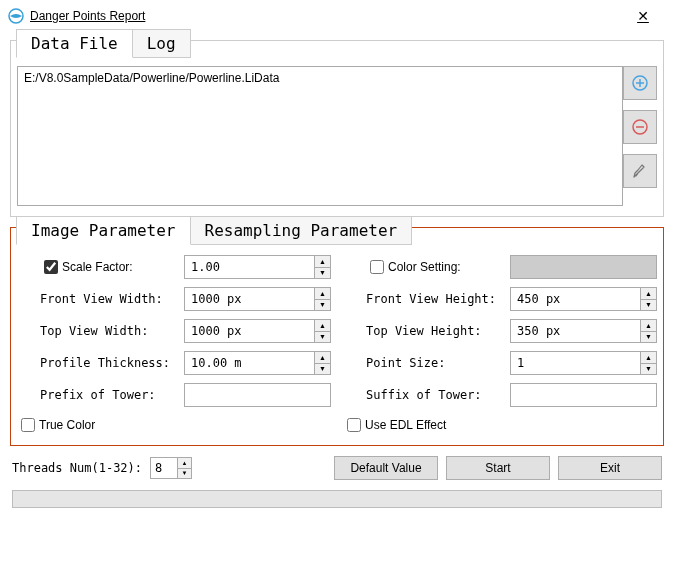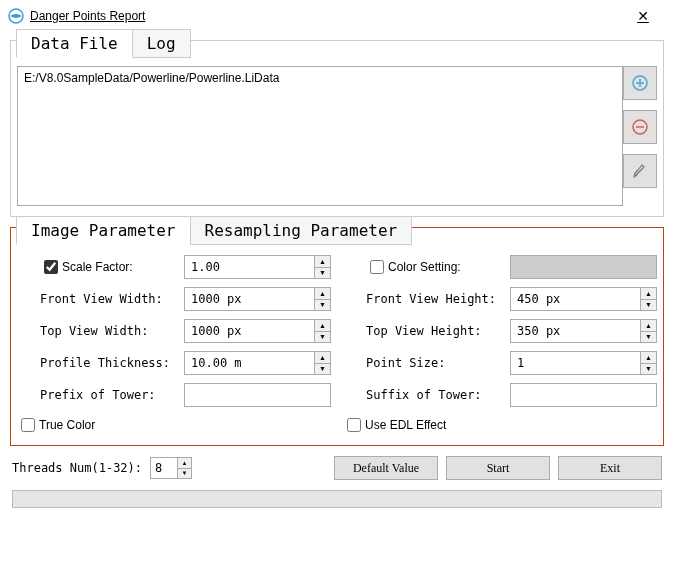--- a/index.html
+++ b/index.html
@@ -36,21 +36,21 @@
 .check-row { display: flex; align-items: center; font-size: 12px; font-family: Consolas, monospace; }
 .check-row input { margin-right: 4px; }
 .footer-row { display: flex; align-items: center; gap: 8px; margin: 10px 2px 0 2px; }
 .footer-label { font-size: 12px; font-family: Consolas, monospace; }
 .threads-spin { position: relative; display: flex; }
 .threads-spin input { width: 28px; height: 22px; border: 1px solid #aaa; font-size: 12px; font-family: Consolas, monospace; padding: 1px 2px 1px 4px; }
 .threads-arrows { width: 14px; display: flex; flex-direction: column; border: 1px solid #aaa; border-left: none; }
 .threads-arrows .ta { flex: 1; background: #f0f0f0; font-size: 6px; display: flex; align-items: center; justify-content: center; cursor: pointer; }
 .threads-arrows .ta:first-child { border-bottom: 1px solid #aaa; }
 .spacer { flex: 1; }
-.win-btn { height: 24px; width: 104px; border: 1px solid #adadad; background: #e1e1e1; font-size: 12px; font-family: Liberation Serif, serif; cursor: pointer; }
+.win-btn { height: 24px; width: 104px; border: 1px solid #adadad; background: #e1e1e1; font-size: 12px; font-family: Liberation Sans, sans-serif; cursor: pointer; }
 .progress { height: 18px; border: 1px solid #bcbcbc; background: #e6e6e6; margin: 10px 2px 0 2px; }
 input[type=checkbox] { width: 14px; height: 14px; accent-color: #333; }
 </style>
 </head>
 <body>
 
 <div class="window">
   <div class="titlebar">
     <span class="title-icon">
       <svg width="16" height="16" viewBox="0 0 16 16">

